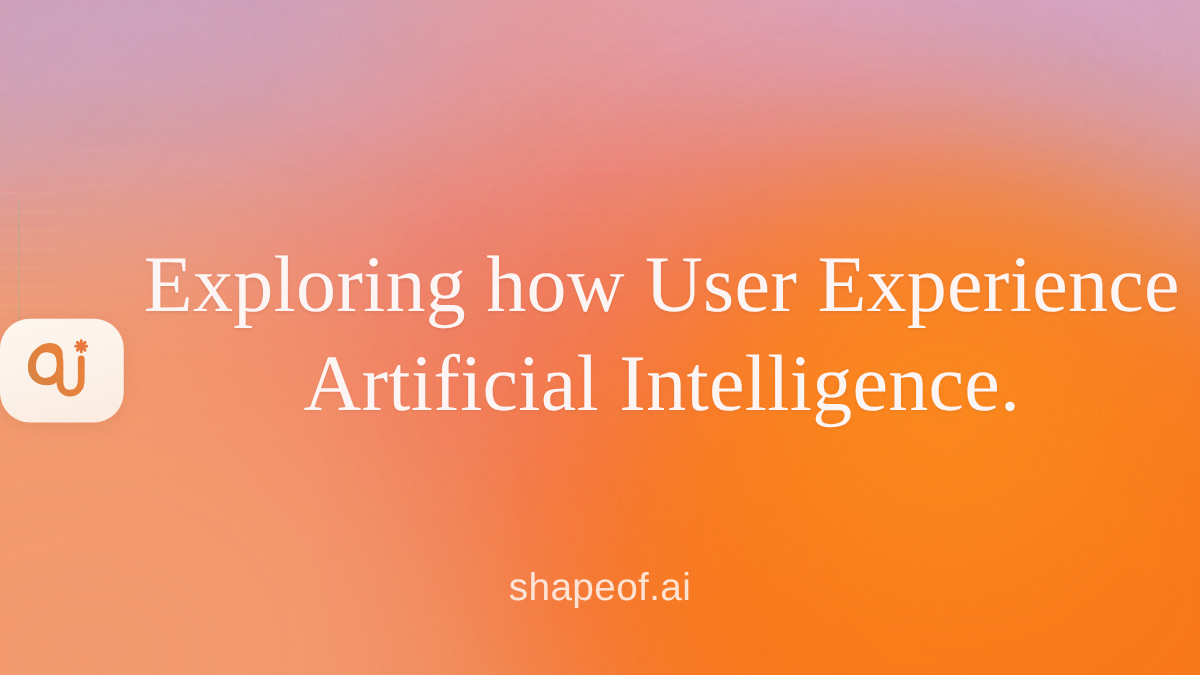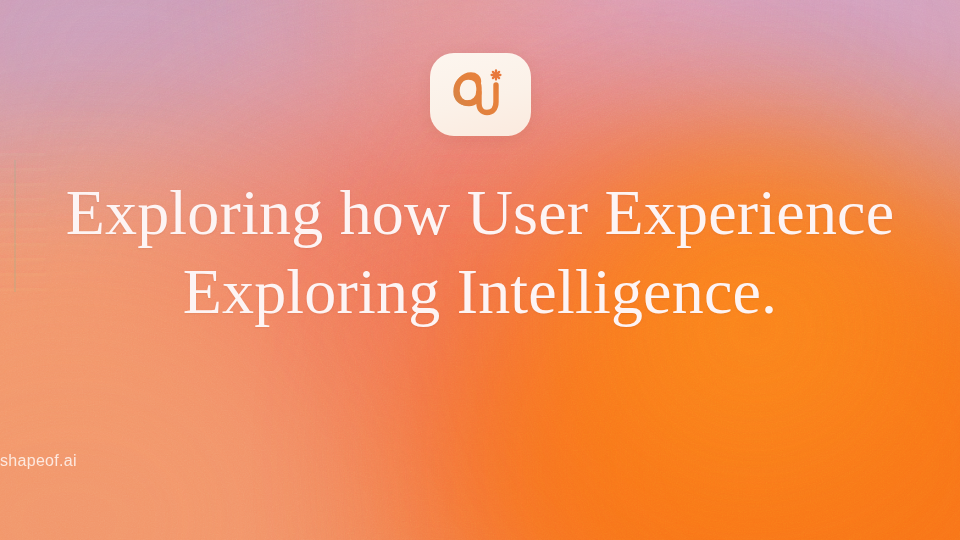--- a/index.html
+++ b/index.html
@@ -135,21 +135,21 @@
         rgba(240, 110, 120, .5) 0 4px,
         rgba(255,255,255,0) 4px 16px);
     mix-blend-mode: overlay;
   }
 
   
   .content {
     position: absolute;
     inset: 0;
     display: flex;
-    flex-direction: column;
+    flex-direction: row;
     align-items: center;
   }
 
   
   .app-icon {
     position: relative;
     margin-top: 53px;
     width: 101px;
     height: 83px;
     border-radius: 24px;
@@ -177,23 +177,23 @@
   .headline .l {
     display: block;
     white-space: nowrap;
   }
 
   
   .footer {
     position: absolute;
     left: 0; right: 0;
     top: 452px;
-    text-align: left;
+    text-align: center;
     font-family: "Liberation Sans", sans-serif;
-    font-size: 16px;
+    font-size: 31px;
     font-weight: 400;
     letter-spacing: .3px;
     color: rgba(255, 250, 248, .82);
   }
 </style>
 </head>
 <body>
 
 <div id="stage">
 
@@ -254,19 +254,19 @@
           <line x1="47.6" y1="8" x2="56.4" y2="8"></line>
           <line x1="48.9" y1="4.9" x2="55.1" y2="11.1"></line>
           <line x1="55.1" y1="4.9" x2="48.9" y2="11.1"></line>
         </g>
         <circle cx="52" cy="8" r="1.9" fill="#e8793c"></circle>
       </svg>
     </div>
 
     <h1 class="headline">
       <span class="l">Exploring how User Experience</span>
-      <span class="l">Exploring Intelligence.</span>
+      <span class="l">Artificial Intelligence.</span>
     </h1>
   </div>
 
   <div class="footer">shapeof.ai</div>
 
 </div>
 
 </body></html>

